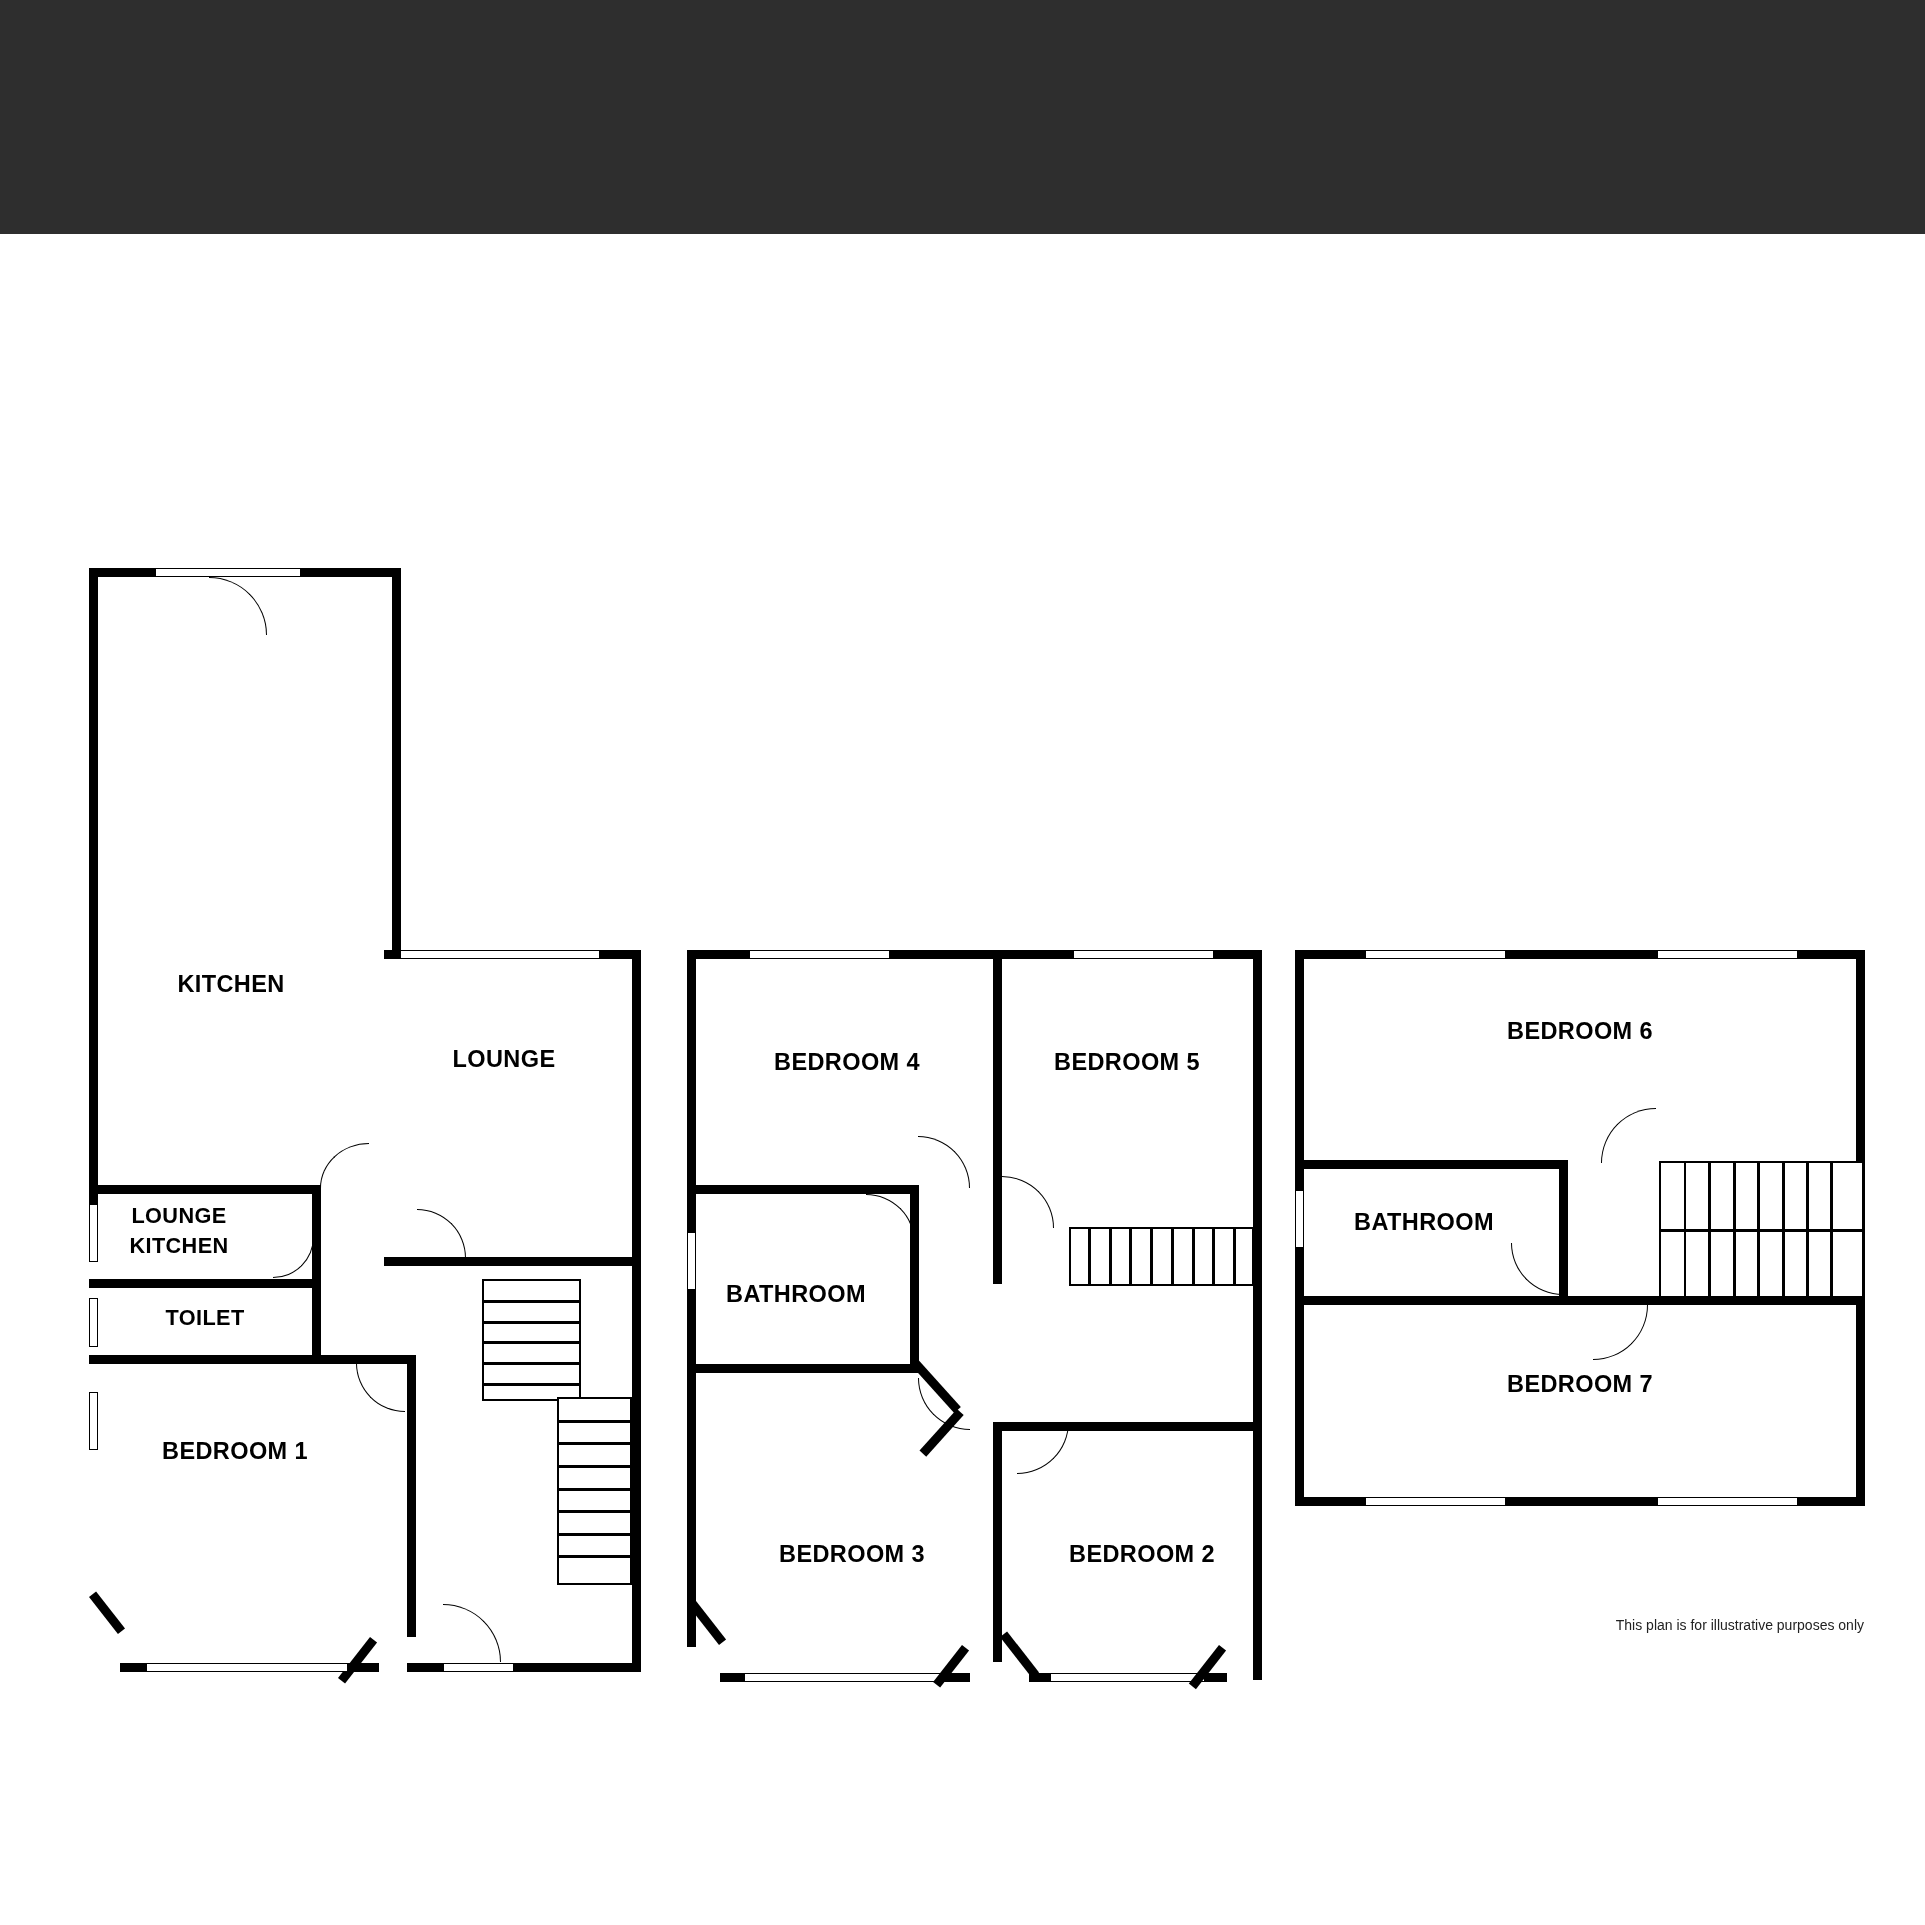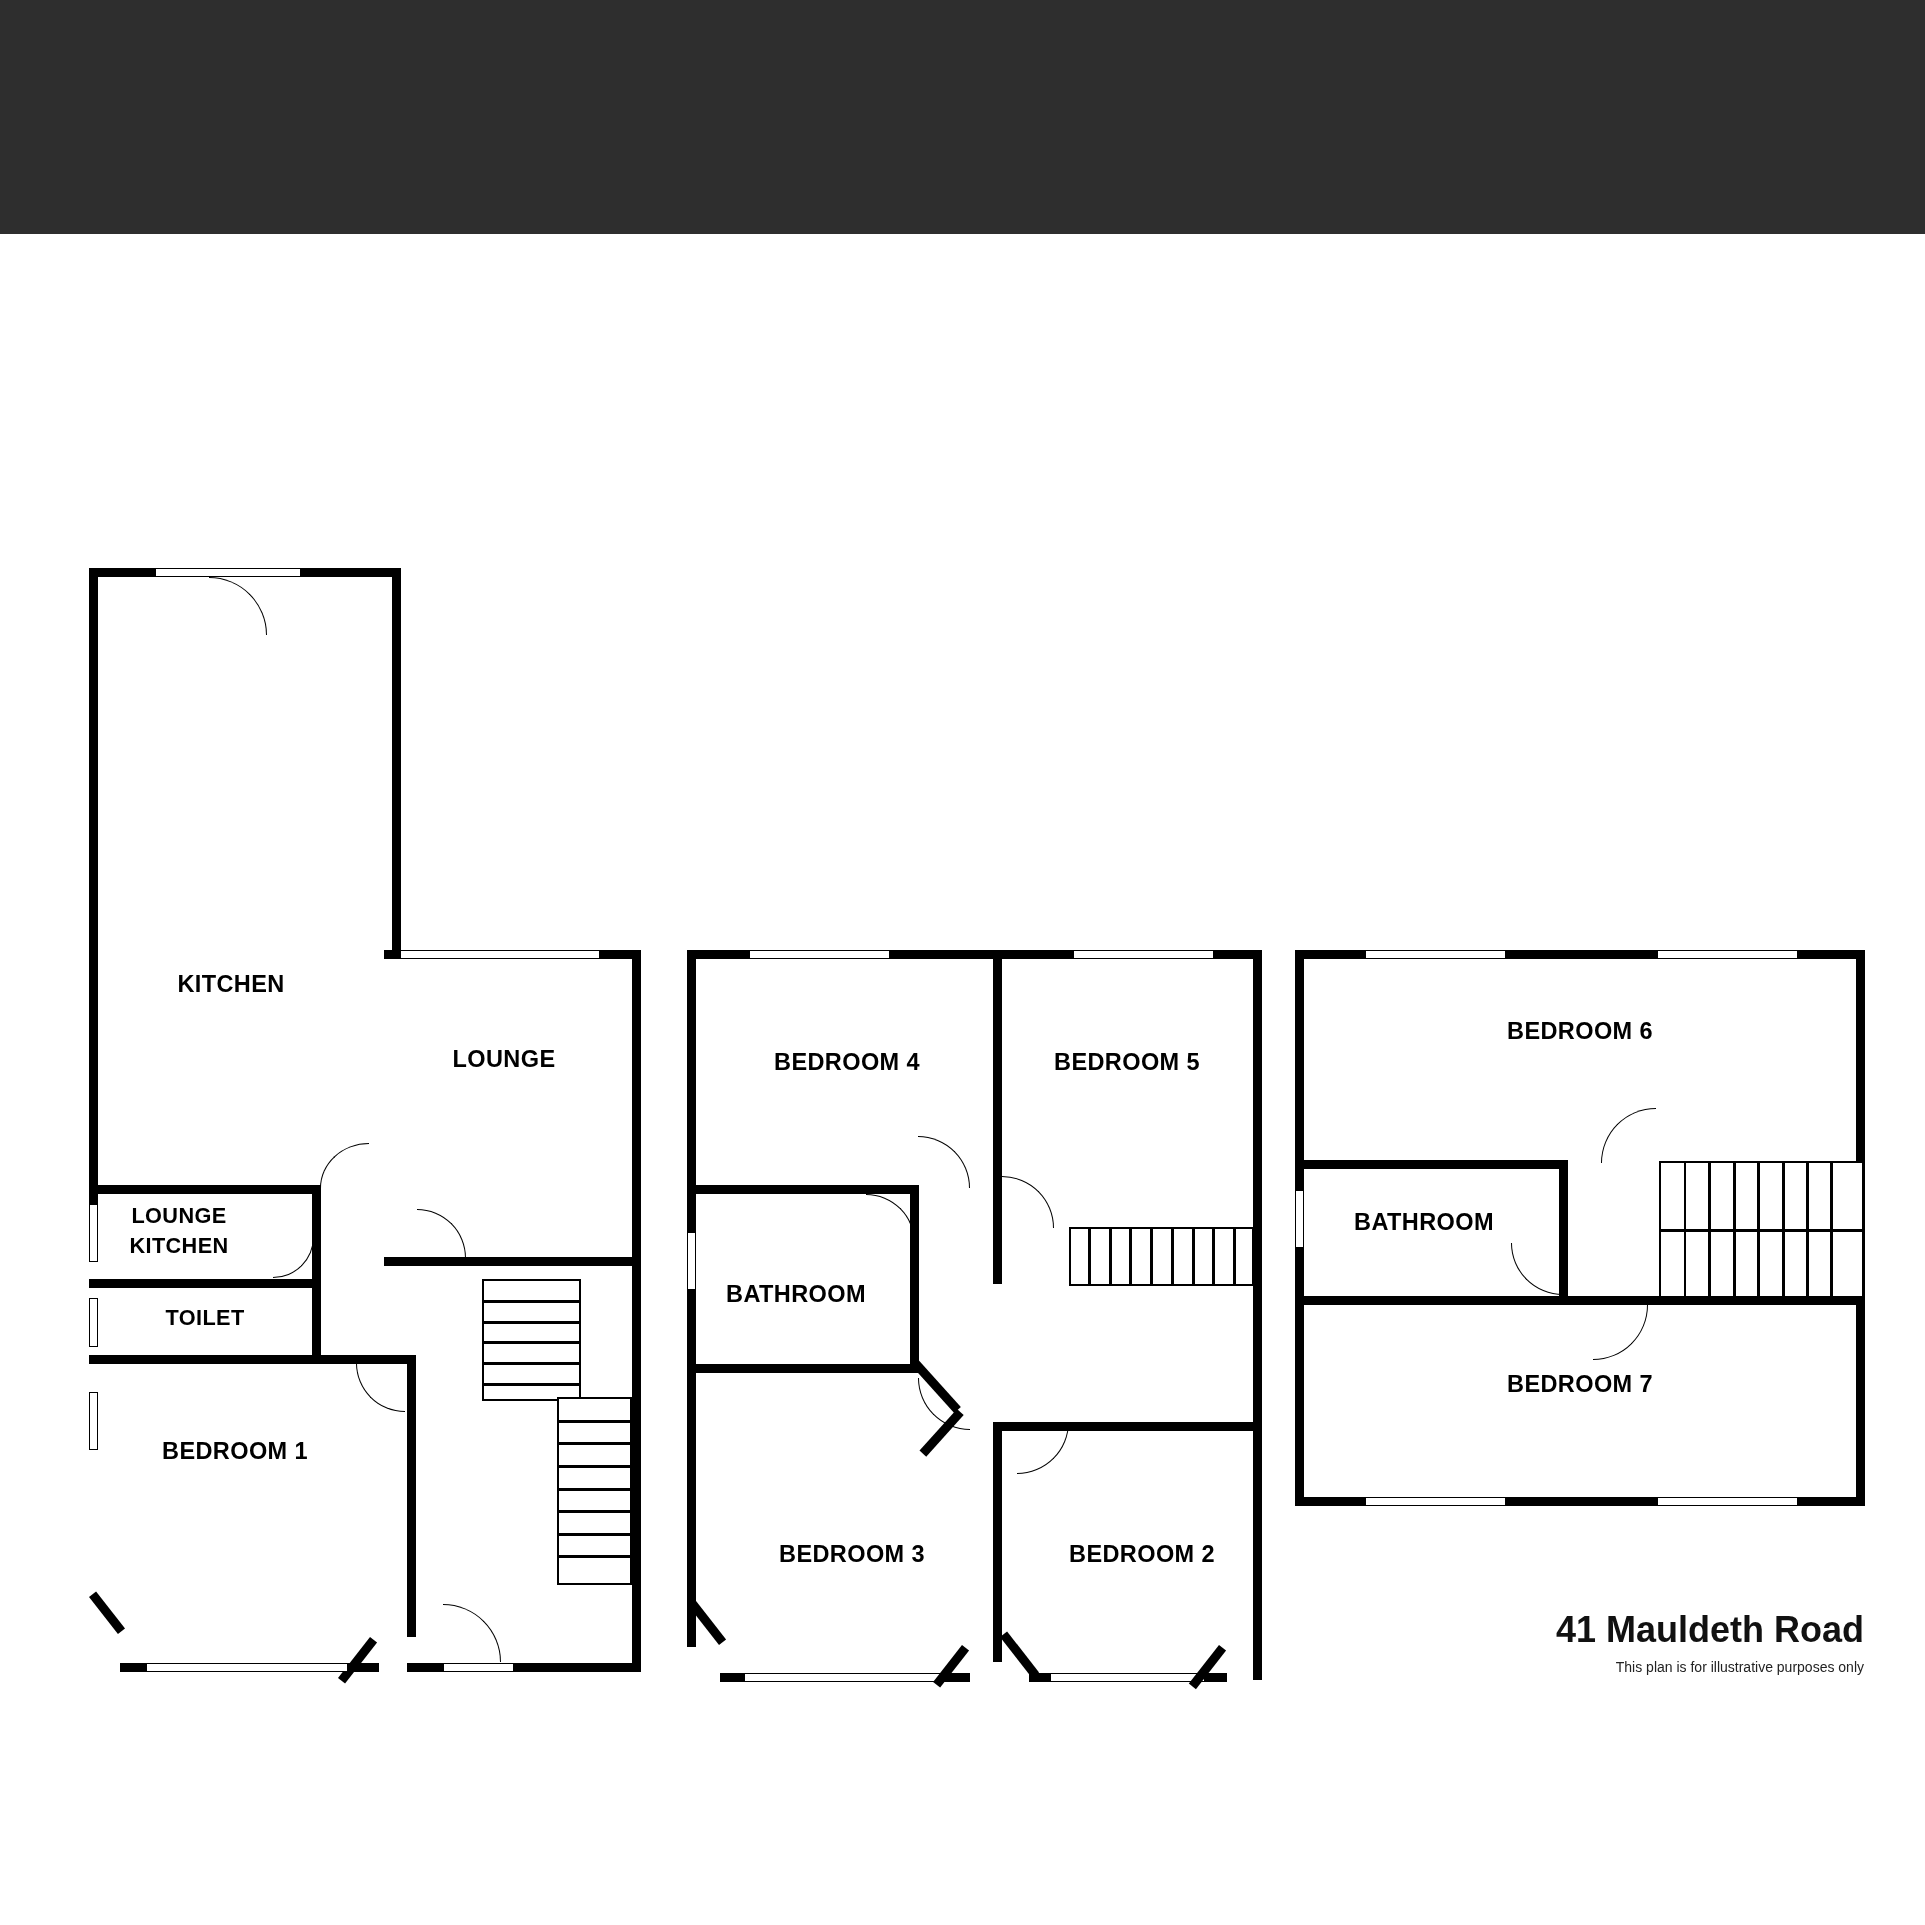--- a/index.html
+++ b/index.html
@@ -267,19 +267,18 @@
       </div>
       <div class="door tl" style="left:1601px; top:874px; width:55px; height:55px;"></div>
 
       <div class="wall" style="left:1295px; top:1062px; width:570px; height:8.5px;"></div>
       <div class="door br" style="left:1593px; top:1071px; width:55px; height:55px;"></div>
 
       <div class="label s24" style="left:1580px; top:1137px;">BEDROOM 7</div>
     </div>
 
     <div class="title-block" style="left:1130px; top:1375px; width:734px;">
-      <div class="plan-title">41 Mauldeth Road</div>
       <div class="plan-sub">This plan is for illustrative purposes only</div>
     </div>
 
   </div>
 </div>
 
 
 </body></html>

